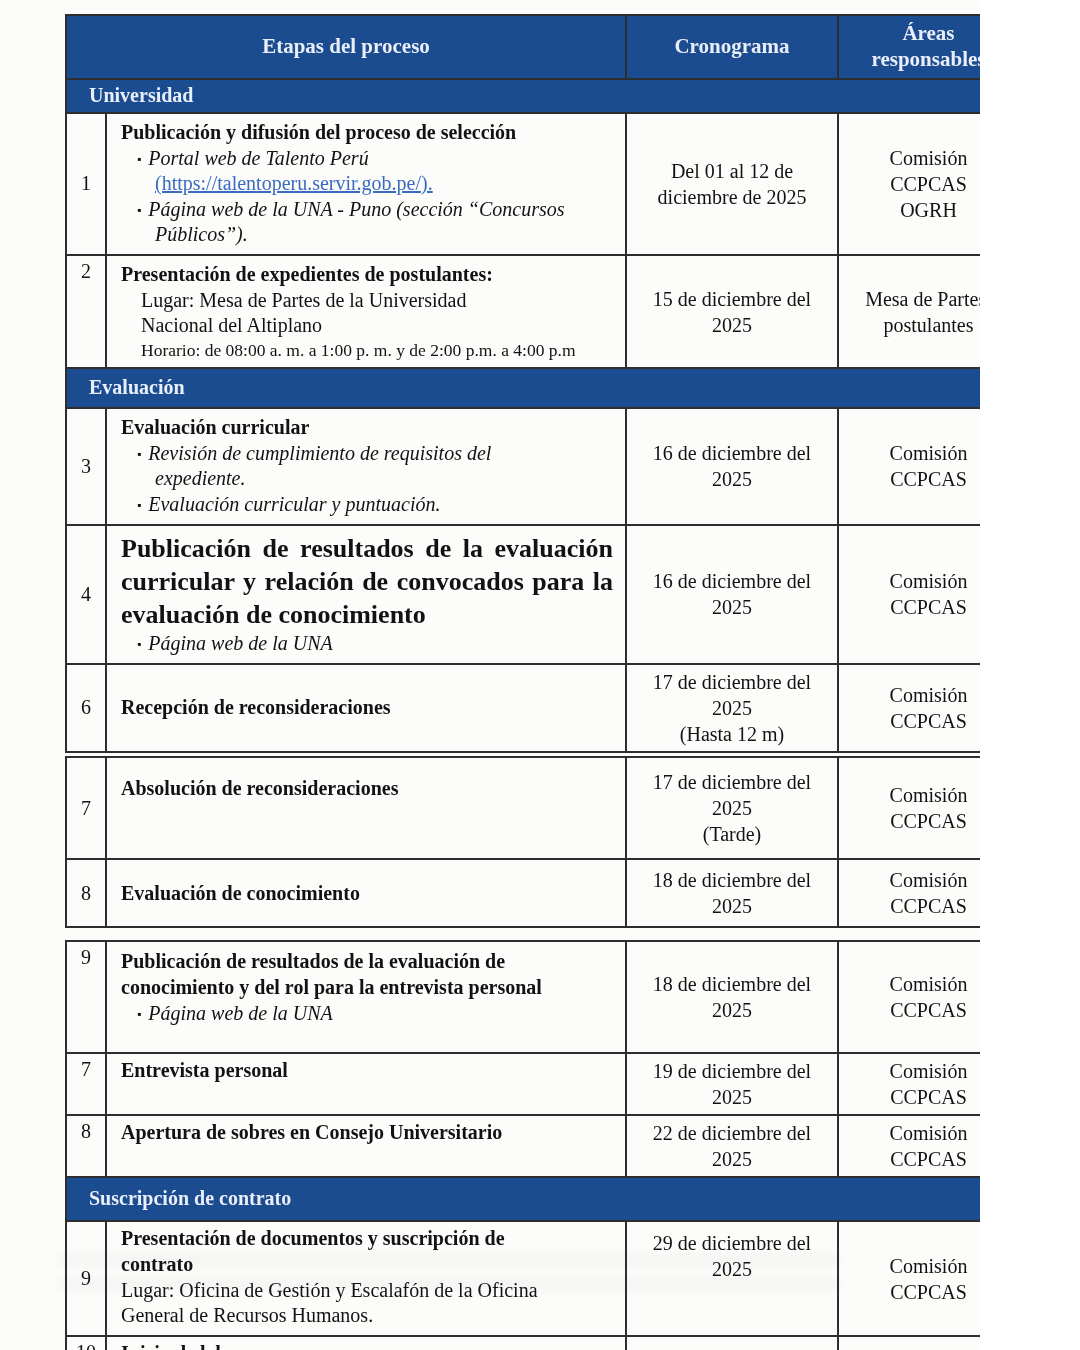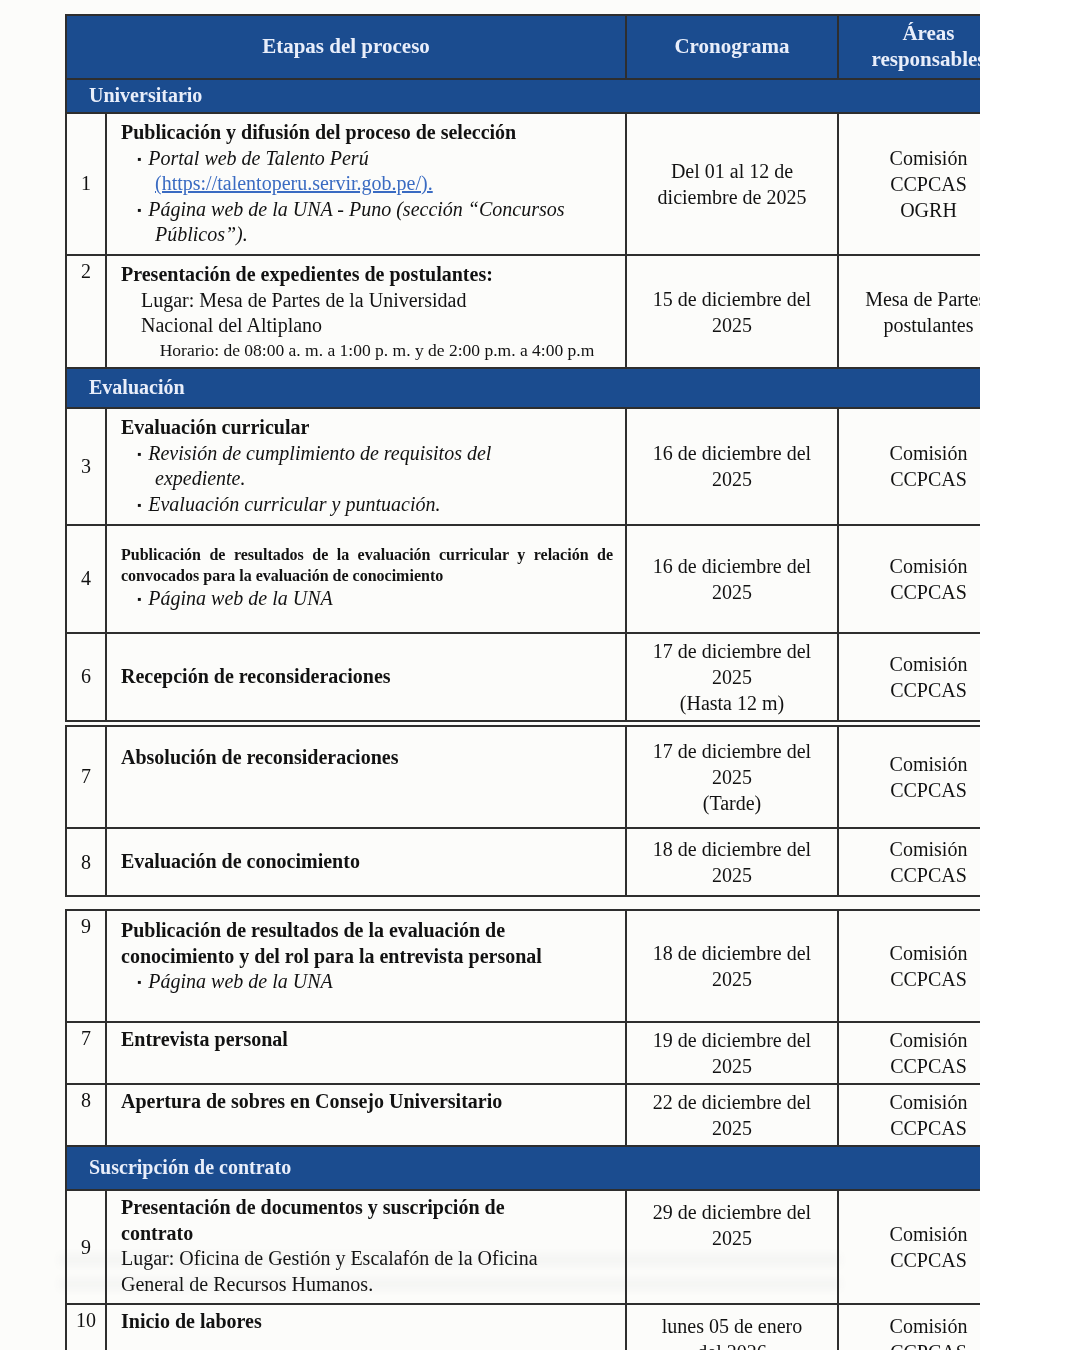--- a/index.html
+++ b/index.html
@@ -67,42 +67,42 @@
     font-size: 20px;
     line-height: 1.3;
     white-space: pre-line;
     padding: 4px 3px;
   }
   .valign-top { vertical-align: top !important; }
   .line { white-space: pre-line; }
   .line-bold { font-weight: bold; }
   .line-bold-justify {
     font-weight: bold;
-    font-size: 16px;
+    font-size: 26px;
     text-align: justify;
     white-space: normal;
   }
   .line-bullet {
     padding-left: 34px;
     text-indent: -18px;
     font-style: italic;
   }
   .bullet-glyph {
     font-size: 12px;
     margin-right: 7px;
     position: relative;
     top: -2px;
   }
   .line-link { padding-left: 34px; }
   a.doc-link {
     color: var(--link, #3a6bc2);
     text-decoration: underline;
   }
   .line-indent { padding-left: 20px; }
-  .line-indent-small { padding-left: 20px; font-size: 17.5px; text-align: center; }
+  .line-indent-small { padding-left: 20px; font-size: 17.5px; }
   .line-plain { font-weight: normal; }
   tr.gap-top td { border-top: 7px double #2e2e2e; }
   .page-gap { height: 12px; }
   .bleed-artifact {
     position: absolute;
     left: 60px;
     top: 1255px;
     width: 780px;
     height: 44px;
     background: repeating-linear-gradient(
@@ -131,21 +131,21 @@
       <thead>
         <tr>
           <th colspan="2">Etapas del proceso</th>
           <th>Cronograma</th>
           <th style="white-space: pre-line;">Áreas
 responsables</th>
         </tr>
       </thead>
       <tbody id="tbody-1">
           <tr class="section-row" style="height: 34px;">
-            <td colspan="4">Universitario</td>
+            <td colspan="4">Universidad</td>
           </tr>
           <tr class="data-row" style="height: 134px;">
             <td class="cell-num">1</td>
             <td class="cell-etapas">
               <div class="line line-bold">Publicación y difusión del proceso de selección</div>
               <div class="line line-bullet"><span class="bullet-glyph">▪</span>Portal web de Talento Perú</div>
               <div class="line line-link"><a class="doc-link" href="#">(https://talentoperu.servir.gob.pe/).</a></div>
               <div class="line line-bullet"><span class="bullet-glyph">▪</span>Página web de la UNA - Puno (sección “Concursos
 Públicos”).</div>
             </td>

